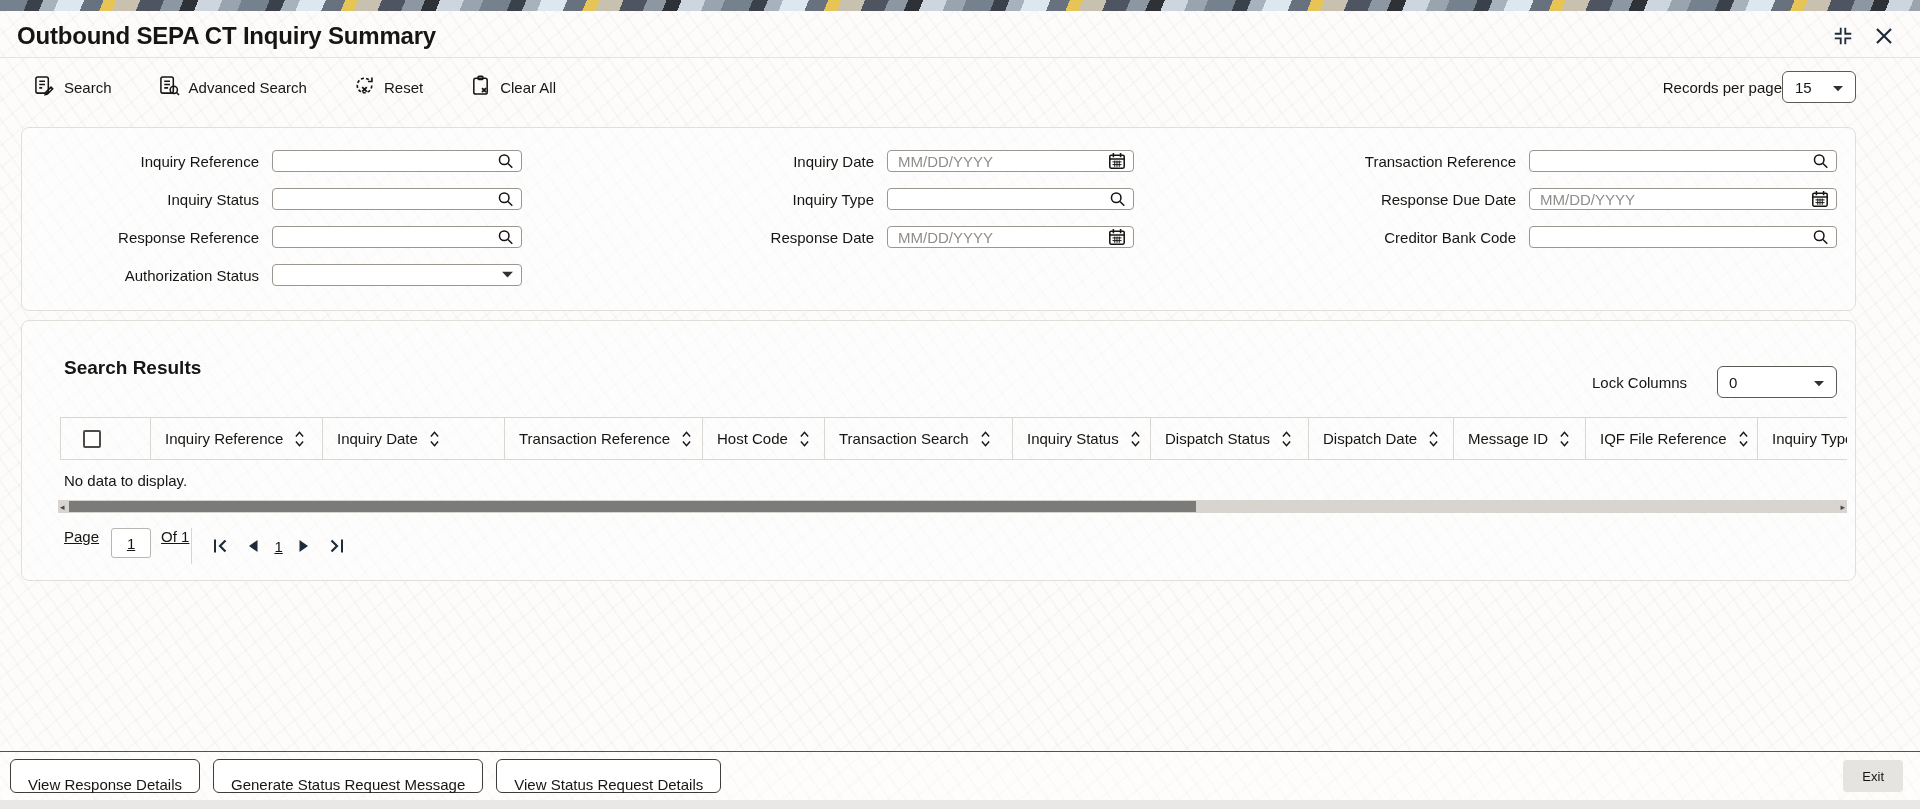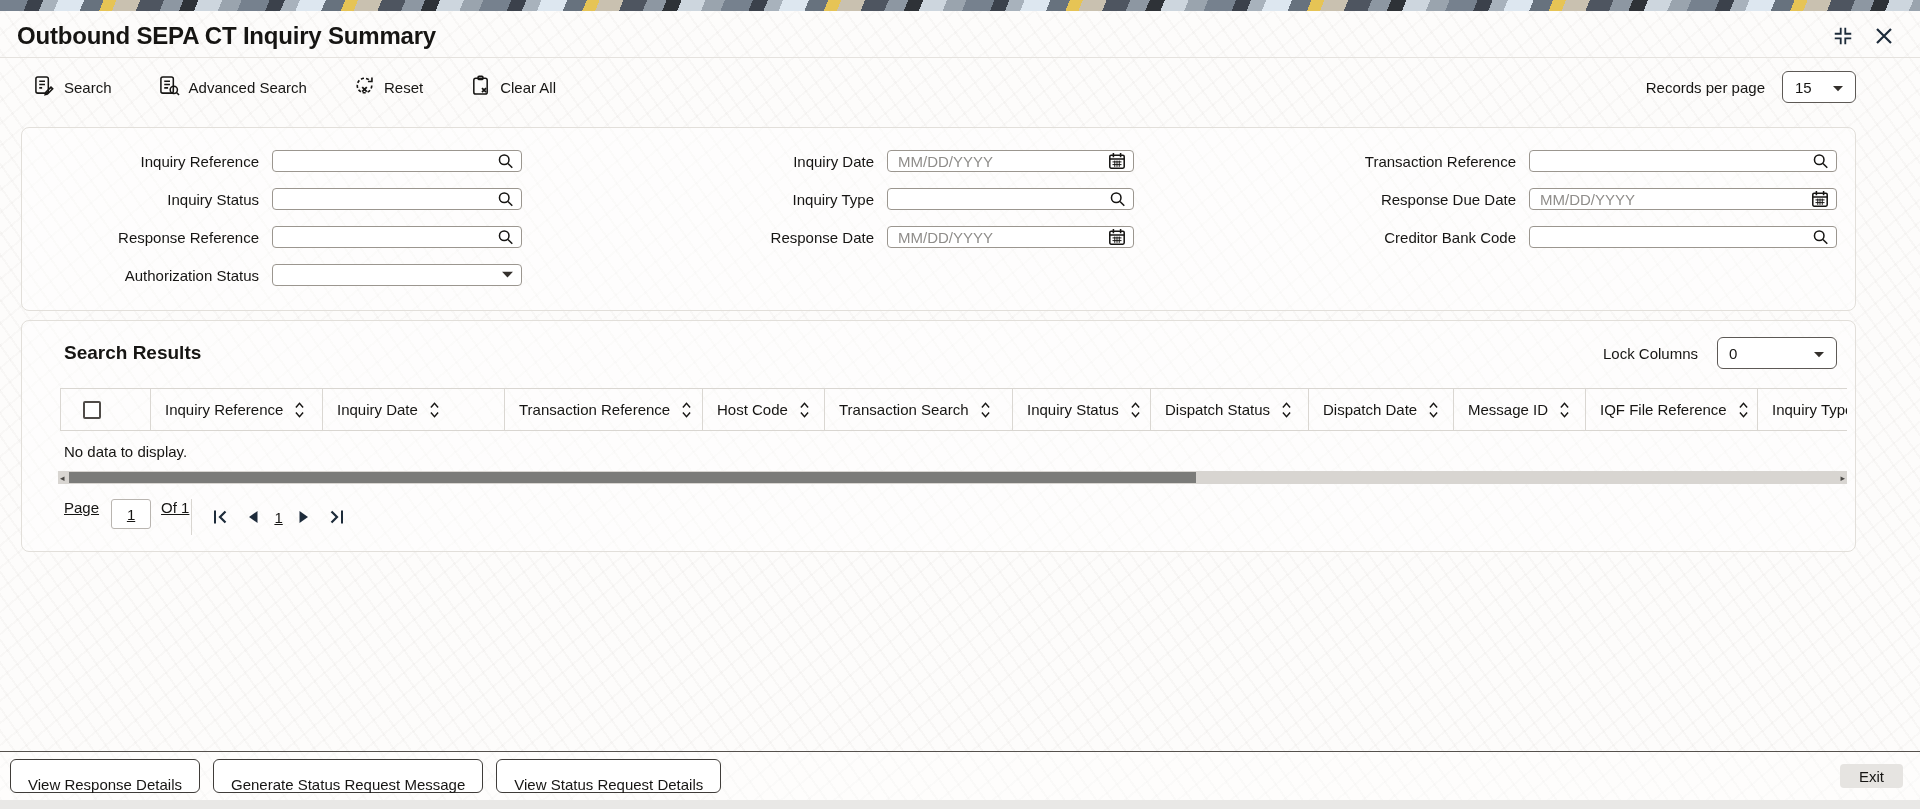--- a/index.html
+++ b/index.html
@@ -30,21 +30,21 @@
       #fdfcfb;
   }
   .titlebar { display: flex; align-items: center; justify-content: space-between; padding: 11px 26px 7px 17px; }
   .page-title { font-size: 24px; font-weight: 700; letter-spacing: -0.2px; }
   .win-controls { display: flex; align-items: center; gap: 20px; }
   .win-controls svg { display: block; cursor: pointer; }
   .title-divider { border-bottom: 1px solid #e5e2de; }
   
   .toolbar { display: flex; align-items: center; padding: 13px 64px 9px 34px; }
   .tool-btn { display: flex; align-items: center; gap: 9px; font-size: 15px; margin-right: 47px; cursor: pointer; white-space: nowrap; }
-  .toolbar-right { margin-left: auto; display: flex; align-items: center; gap: 17px; font-size: 15px; }
+  .toolbar-right { margin-left: auto; display: flex; align-items: center; font-size: 15px; }
   .select-box {
     border: 1px solid #5d5955; border-radius: 6px; height: 32px; background: #fff;
     display: flex; align-items: center; justify-content: space-between;
     padding: 0 11px; font-size: 15px; cursor: pointer;
   }
   .records-select { width: 74px; padding-left: 12px; }
   .lock-select { width: 120px; }
   
   .section-head { display: flex; align-items: center; gap: 15px; margin: 15px 0 0 29px; cursor: pointer; }
   .section-head .sh-title { font-size: 19px; font-weight: 700; }
@@ -58,21 +58,21 @@
   .fcol.c1 .ctl { width: 250px; }
   .fcol.c2 .ctl { width: 247px; }
   .fcol.c3 .ctl { width: 308px; }
   .ctl input { border: none; outline: none; flex: 1; height: 100%; min-width: 0; padding: 0 30px 0 10px; font-size: 15px; background: transparent; border-radius: 4px; color: #161513; }
   .ctl input::placeholder { color: #8f8d8a; }
   .ctl .icn { position: absolute; right: 7px; top: 50%; transform: translateY(-50%); display: flex; cursor: pointer; }
   
   .results-panel { margin: 9px 64px 0 21px; padding: 16px 0 14px 16px; }
   .results-head { display: flex; align-items: center; justify-content: space-between; padding: 0 18px 0 26px; }
   .results-title { font-size: 19px; font-weight: 700; }
-  .lock-wrap { display: flex; align-items: center; gap: 19px; font-size: 15px; }
+  .lock-wrap { display: flex; align-items: center; gap: 30px; font-size: 15px; margin-top: 29px; }
   .theader { display: flex; margin: 19px 8px 0 22px; border-top: 1px solid #d9d6d1; border-bottom: 1px solid #d9d6d1; overflow: hidden; height: 43px; }
   .hcell { flex: 0 0 auto; display: flex; align-items: center; gap: 11px; padding: 0 8px 0 14px; font-size: 15px; border-left: 1px solid #dad7d2; white-space: nowrap; cursor: pointer; }
   .hcell .sort { display: flex; flex: 0 0 auto; }
   .cb-cell { width: 90px; }
   .checkbox { width: 18px; height: 18px; border: 2px solid #4f4b47; border-radius: 2px; background: #fff; margin-left: 22px; cursor: pointer; }
   .empty-row { padding: 12px 0 8px 26px; font-size: 15px; }
   .hscroll { margin: 3px 8px 0 20px; height: 13px; background: #d8d5d1; position: relative; }
   .hscroll .thumb { position: absolute; left: 11px; top: 1px; bottom: 1px; width: 63%; background: #7b7b79; cursor: pointer; }
   .hscroll .sarrow { position: absolute; top: 0; bottom: 0; display: flex; align-items: center; font-size: 9px; color: #4a4845; cursor: pointer; }
   .hscroll .sarrow.left { left: 2px; } .hscroll .sarrow.right { right: 2px; }
@@ -82,21 +82,21 @@
   .of-label { margin: 0 2px 0 10px; white-space: nowrap; }
   .pag-divider { width: 1px; height: 36px; background: #d9d6d1; margin-right: 20px; }
   .pag-nav { display: flex; align-items: center; gap: 19px; }
   .pag-nav svg { display: block; cursor: pointer; }
   .pag-current { font-size: 15px; margin: 0 -4px; }
   .spacer { flex: 1; }
   
   .footer-divider { border-top: 1px solid #55514d; }
   .footer { display: flex; align-items: center; padding: 7px 17px 7px 10px; gap: 13px; background: rgba(255,255,255,0.35); }
   .fbtn { border: 1px solid #3f3c39; border-radius: 6px; background: #fff; font-size: 15px; height: 34px; padding: 16px 17px; font-family: inherit; color: #161513; cursor: pointer; white-space: nowrap; }
-  .exit-btn { margin-left: auto; background: #e6e4e1; border: none; border-radius: 4px; height: 24px; padding: 0 19px; font-size: 15px; font-family: inherit; color: #161513; cursor: pointer; text-align: right; }
+  .exit-btn { margin-left: auto; background: #e6e4e1; border: none; border-radius: 4px; height: 32px; padding: 0 19px; font-size: 13px; font-family: inherit; color: #161513; cursor: pointer; text-align: right; }
 </style>
 </head>
 <body>
 
 <div class="camo-strip"></div>
 
 <div class="window">
 
   <div class="titlebar">
     <div class="page-title">Outbound SEPA CT Inquiry Summary</div>

